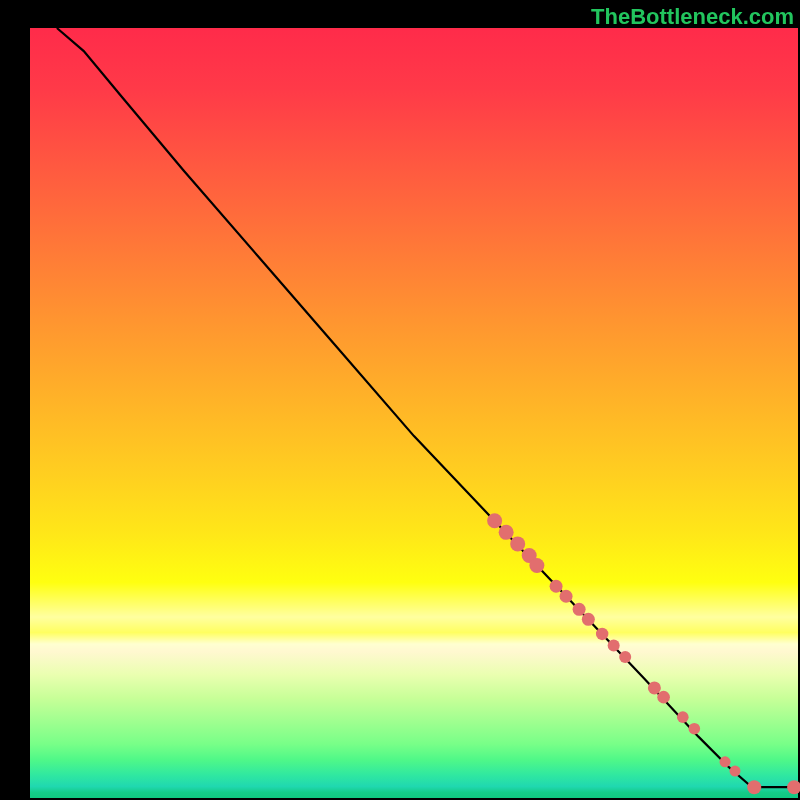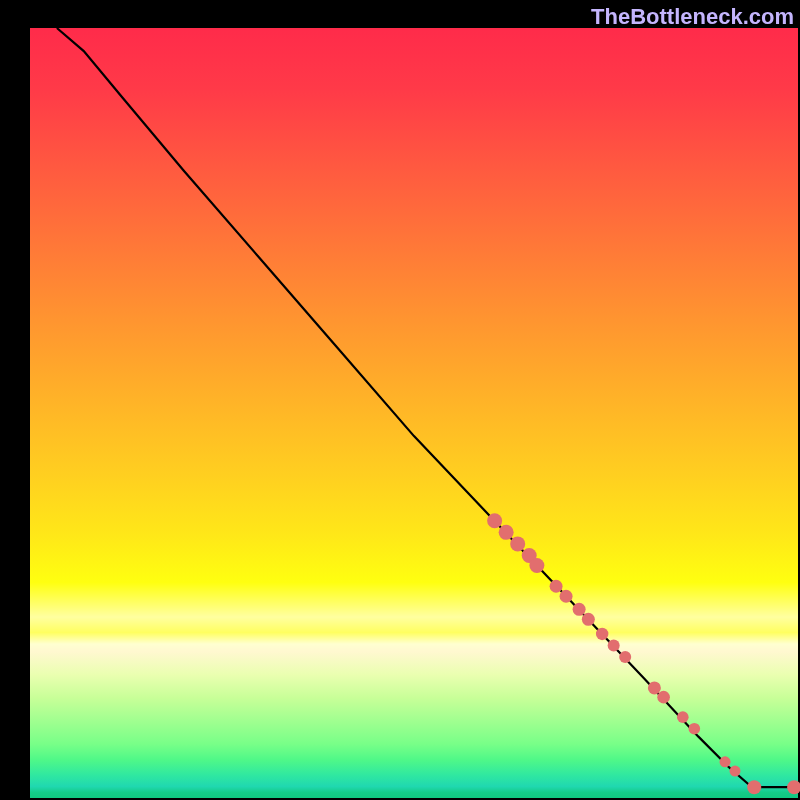--- a/index.html
+++ b/index.html
@@ -49,21 +49,21 @@
     );
   }
   
   .watermark {
     position: absolute;
     top: 4px;
     right: 6px;
     font-family: Arial, Helvetica, sans-serif;
     font-size: 22px;
     font-weight: 600;
-    color: #c4b5fd;
+    color: #22c55e;
     letter-spacing: 0px;
   }
   
   svg.curve {
     position: absolute;
     left: 30px;
     top: 28px;
     width: 768px;
     height: 770px;
     overflow: visible;

